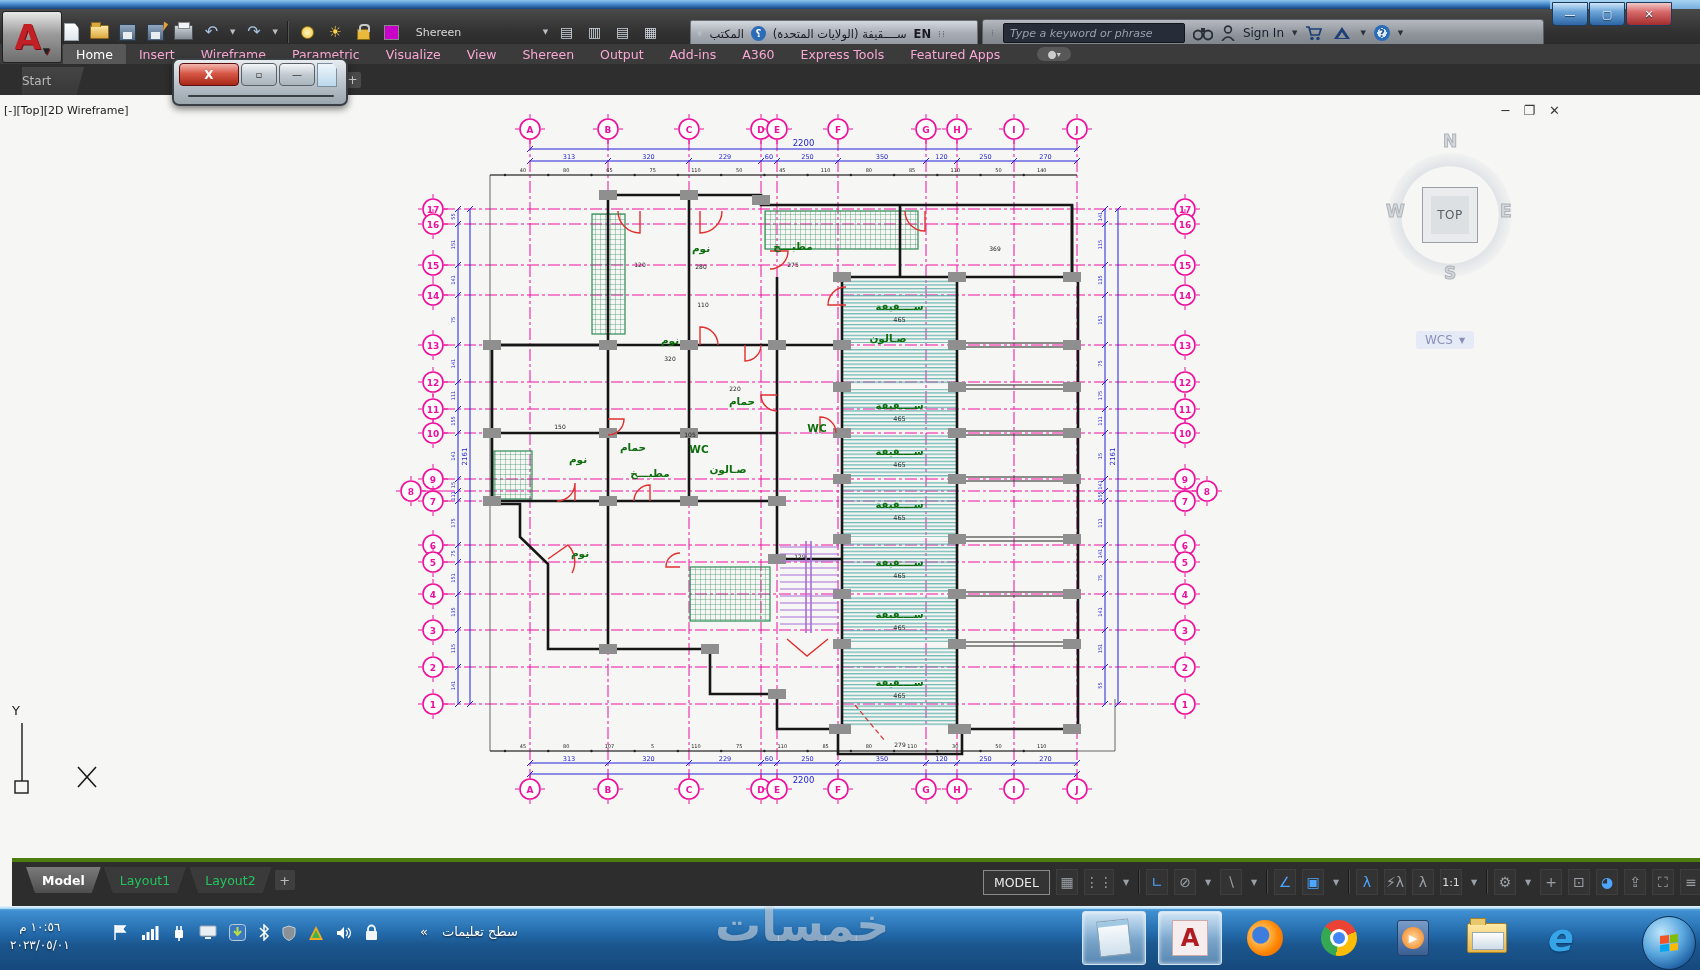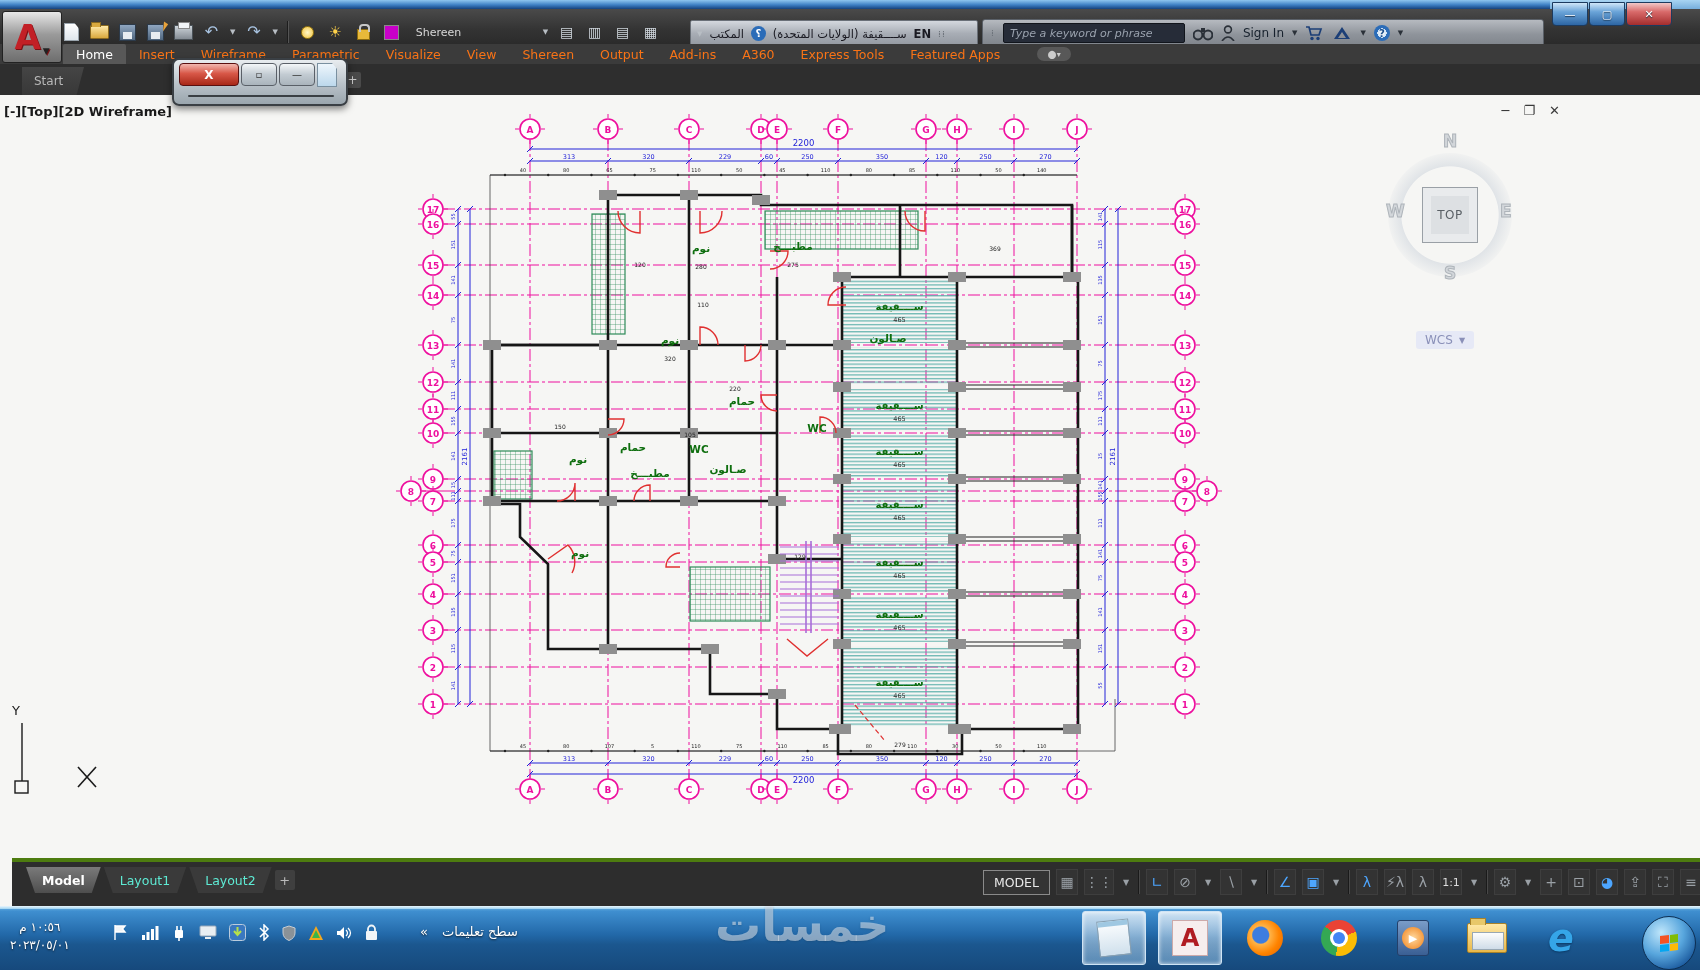--- a/index.html
+++ b/index.html
@@ -58,65 +58,65 @@
   .sign-in{font-size:12px;color:#16202c}
   
   .winbtns{position:absolute;right:28px;top:2px;display:flex;z-index:10}
   .wbtn{width:34px;height:22px;margin-left:1px;border:1px solid #1c3a5e;border-radius:0 0 4px 4px;
     background:linear-gradient(#cfe6f8,#6aa4d8 40%,#2d66a4);color:#fff;font-size:11px;
     display:flex;align-items:center;justify-content:center;text-shadow:0 1px 1px #123;cursor:pointer}
   .wbtn.close{width:44px;background:linear-gradient(#f0c8c8,#d86a6a 40%,#a42d2d)}
   
   .ribbon{position:absolute;left:0;top:44px;width:1700px;height:20px;background:#3b3b3b;z-index:7;
     display:flex;align-items:stretch;padding-left:63px;box-sizing:border-box}
-  .rtab{color:#f97316;font-size:12.5px;padding:2px 13px;display:flex;align-items:center;cursor:pointer;white-space:nowrap}
+  .rtab{color:#f9a8d4;font-size:12.5px;padding:2px 13px;display:flex;align-items:center;cursor:pointer;white-space:nowrap}
   .rtab.active{background:#585858;color:#fff;border-radius:2px 2px 0 0}
   .rtab-extra{margin-left:24px;width:34px;height:14px;align-self:center;background:#585858;border-radius:7px;
     color:#ccc;font-size:8px;display:flex;align-items:center;justify-content:center;cursor:pointer}
   
   .filetabs{position:absolute;left:0;top:64px;width:1700px;height:31px;background:#2e2e2e;z-index:7}
   .ftab{position:absolute;left:22px;top:3px;width:62px;height:28px;background:linear-gradient(#454545,#383838);
     clip-path:polygon(0 0,100% 0,88% 100%,0 100%);color:#b8b8b8;font-size:12px;
-    display:flex;align-items:center;padding-left:12px;box-sizing:border-box;cursor:pointer}
+    display:flex;align-items:center;box-sizing:border-box;cursor:pointer}
   .ftab-plus{position:absolute;left:344px;top:8px;width:17px;height:16px;background:#4a4a4a;border-radius:2px;
     color:#ccc;font-size:12px;display:flex;align-items:center;justify-content:center;cursor:pointer}
   
   .mini-float{position:absolute;left:172px;top:58px;width:176px;height:48px;z-index:30;
     background:linear-gradient(#e8ecef,#b9c2c9 55%,#9aa5ad);border:2px solid #3a3f44;border-radius:7px;
     box-shadow:0 3px 7px rgba(0,0,0,.5);display:flex;align-items:flex-start;gap:2px;padding:3px 5px;box-sizing:border-box}
   .mf-close{width:58px;height:21px;border-radius:4px;border:1px solid #5a1010;
     background:linear-gradient(#f2b8b0,#d85848 45%,#a82818);color:#fff;font-weight:bold;font-size:12px;
     display:flex;align-items:center;justify-content:center;cursor:pointer}
   .mf-btn{width:34px;height:21px;border-radius:4px;border:1px solid #5a6068;
     background:linear-gradient(#f4f7f9,#c2cbd2 50%,#aab4bc);color:#333;font-size:10px;
     display:flex;align-items:center;justify-content:center;cursor:pointer}
   .mf-doc{width:18px;height:22px;background:linear-gradient(#eef6fc,#bcd8ec);border:1px solid #7a90a0;
     clip-path:polygon(0 0,75% 0,100% 25%,100% 100%,0 100%)}
   .mf-line{position:absolute;left:14px;bottom:7px;width:146px;height:2px;background:#3a3f44;border-radius:1px}
   
   .canvas{position:absolute;left:0;top:95px;width:1700px;height:763px;background:#f6f6f4;z-index:1}
-  .vp-label{position:absolute;left:4px;top:9px;font-size:13px;font-weight:bold;color:#1a1a1a;z-index:3}
+  .vp-label{position:absolute;left:4px;top:9px;font-size:11px;font-weight:normal;color:#1a1a1a;z-index:3}
   .doc-btns{position:absolute;right:140px;top:8px;display:flex;gap:14px;color:#3a3a3a;font-size:13px;z-index:3}
   .doc-btns span{cursor:pointer}
   
   .viewcube{position:absolute;right:160px;top:40px;width:180px;height:230px;z-index:3}
   .vc-ring{position:absolute;left:28px;top:18px;width:124px;height:124px;border-radius:50%;
     background:radial-gradient(circle,rgba(225,228,231,0) 55%,rgba(222,226,230,.9) 56%,rgba(222,226,230,0) 75%)}
   .vc-face{position:absolute;left:62px;top:52px;width:54px;height:54px;background:#e9ebed;
     border:1.5px solid #9aa0a6;display:flex;align-items:center;justify-content:center}
   .vc-face-inner{width:38px;height:38px;background:#dde0e3;display:flex;align-items:center;justify-content:center;
     font-size:12px;color:#5a6066;letter-spacing:.5px}
   .vc-dir{position:absolute;font-size:17px;font-weight:bold;color:#d2d6da;-webkit-text-stroke:1px #aeb4ba}
   .vc-wcs{position:absolute;left:56px;top:196px;padding:2px 9px;background:#e6e9f6;border-radius:3px;
     color:#8a90b8;font-size:12px;display:flex;align-items:center;gap:6px;cursor:pointer}
   
   .statusbar{position:absolute;left:12px;top:858px;width:1700px;height:48px;background:#2d2d2d;z-index:8;
     border-top:4px solid #4d7c0f}
   .ltabs{position:absolute;left:14px;top:5px;display:flex;align-items:flex-start;gap:3px}
-  .ltab{height:26px;padding:0 16px;display:flex;align-items:center;font-size:12.5px;color:#5eead4;
+  .ltab{height:26px;padding:0 16px;display:flex;align-items:center;font-size:12.5px;color:#22c55e;
     background:#3a3a3a;clip-path:polygon(0 0,100% 0,calc(100% - 9px) 100%,9px 100%);cursor:pointer}
   .ltab.active{background:linear-gradient(#7a7a7a,#4e4e4e);color:#fff;font-weight:bold}
   .ltab-plus{width:20px;height:20px;margin-top:3px;background:#3f3f3f;border-radius:2px;color:#bbb;
     display:flex;align-items:center;justify-content:center;font-size:13px;cursor:pointer}
   .sbar-right{position:absolute;right:10px;top:7px;display:flex;align-items:center;gap:6px}
   .model-btn{border:1px solid #8a8a8a;color:#e8e8e8;font-size:12.5px;padding:4px 10px;background:#343434;cursor:pointer}
   .sic{min-width:20px;height:24px;display:flex;align-items:center;justify-content:center;
     font-size:14px;color:#9aa0a6;cursor:pointer;background:#333;border:1px solid #3e3e3e}
   .sic.blue{color:#4da6ff}
   .sic.small{min-width:12px;font-size:8px;border:none;background:none}

